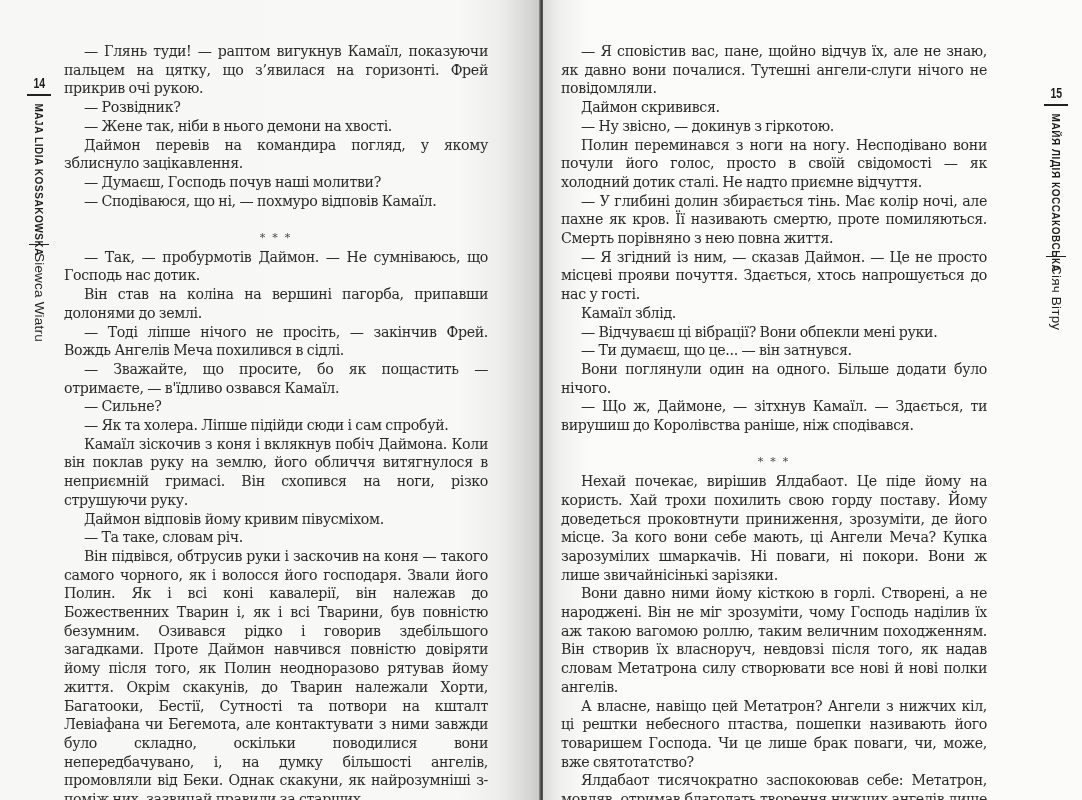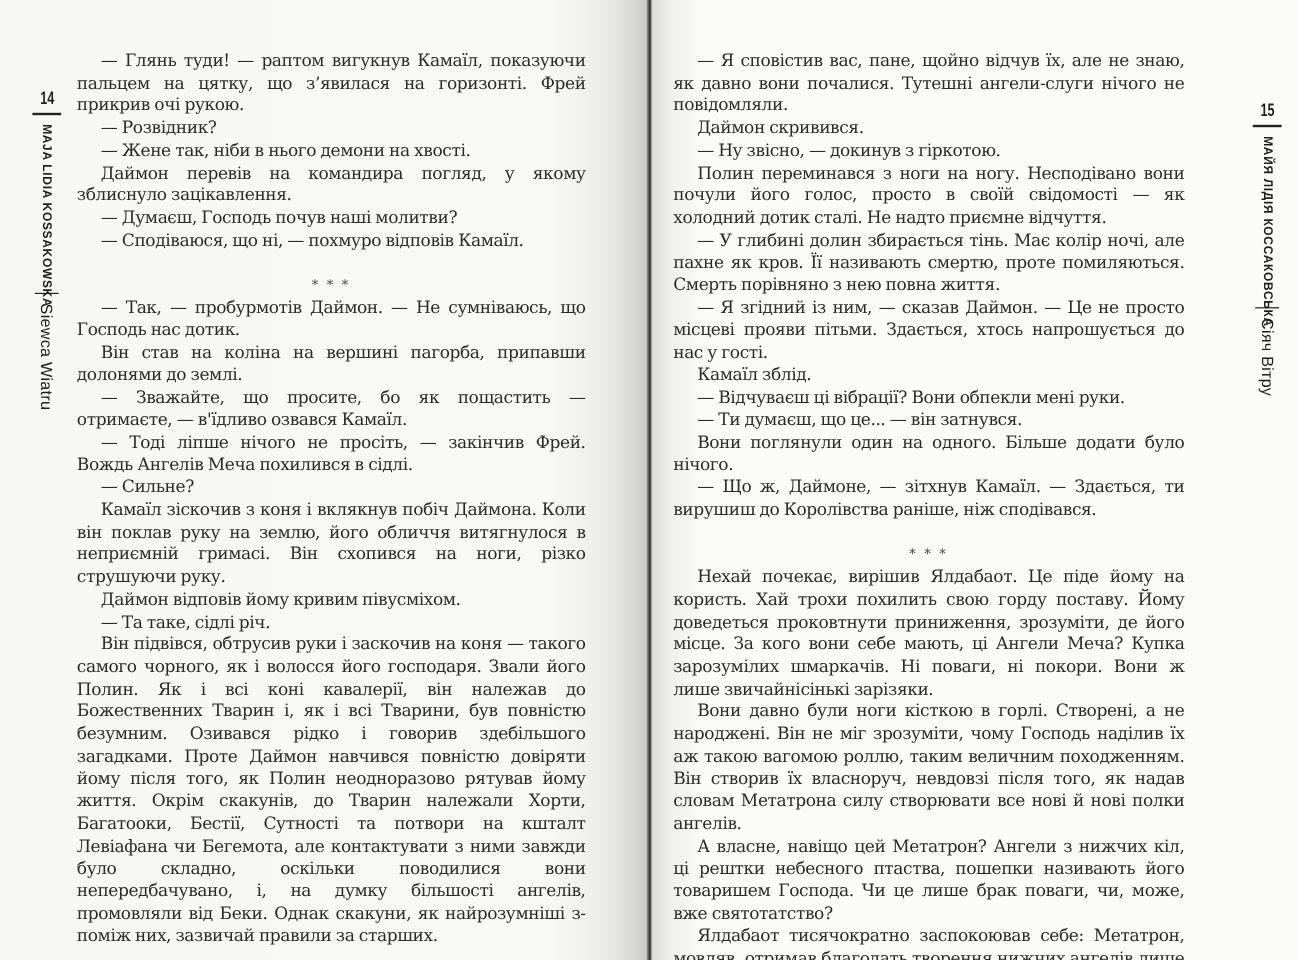--- a/index.html
+++ b/index.html
@@ -142,50 +142,51 @@
       <p class="p">— Глянь туди! — раптом вигукнув Камаїл, показуючи пальцем на цятку, що з’явилася на горизонті. Фрей прикрив очі рукою.</p>
       <p class="p">— Розвідник?</p>
       <p class="p">— Жене так, ніби в нього демони на хвості.</p>
       <p class="p">Даймон перевів на командира погляд, у якому зблиснуло зацікавлення.</p>
       <p class="p">— Думаєш, Господь почув наші молитви?</p>
       <p class="p">— Сподіваюся, що ні, — похмуро відповів Камаїл.</p>
       <div class="gap"></div>
       <p class="sep">* * *</p>
       <p class="p">— Так, — пробурмотів Даймон. — Не сумніваюсь, що Господь нас дотик.</p>
       <p class="p">Він став на коліна на вершині пагорба, припавши долонями до землі.</p>
+      <p class="p">— Тоді ліпше нічого не просіть, — закінчив Фрей. Вождь Ангелів Меча похилився в сідлі.</p>
       <p class="p">— Зважайте, що просите, бо як пощастить — отримаєте, — в'їдливо озвався Камаїл.</p>
-      <p class="p">— Тоді ліпше нічого не просіть, — закінчив Фрей. Вождь Ангелів Меча похилився в сідлі.</p>
       <p class="p">— Сильне?</p>
+      <p class="p">— Як та холера. Ліпше підійди сюди і сам спробуй.</p>
       <p class="p">Камаїл зіскочив з коня і вклякнув побіч Даймона. Коли він поклав руку на землю, його обличчя витягнулося в неприємній гримасі. Він схопився на ноги, різко струшуючи руку.</p>
       <p class="p">Даймон відповів йому кривим півусміхом.</p>
-      <p class="p">— Та таке, сідлі річ.</p>
+      <p class="p">— Та таке, словам річ.</p>
       <p class="p">Він підвівся, обтрусив руки і заскочив на коня — такого самого чорного, як і волосся його господаря. Звали його Полин. Як і всі коні кавалерії, він належав до Божественних Тварин і, як і всі Тварини, був повністю безумним. Озивався рідко і говорив здебільшого загадками. Проте Даймон навчився повністю довіряти йому після того, як Полин неодноразово рятував йому життя. Окрім скакунів, до Тварин належали Хорти, Багатооки, Бестії, Сутності та потвори на кшталт Левіафана чи Бегемота, але контактувати з ними завжди було складно, оскільки поводилися вони непередбачувано, і, на думку більшості ангелів, промовляли від Беки. Однак скакуни, як найрозумніші з-поміж них, зазвичай правили за старших.</p>
 
     </div>
   </div>
 
   <div class="gutter"></div>
 
   <div class="page page-right">
     <div class="text-block">
       <p class="p">— Я сповістив вас, пане, щойно відчув їх, але не знаю, як давно вони почалися. Тутешні ангели-слуги нічого не повідомляли.</p>
       <p class="p">Даймон скривився.</p>
       <p class="p">— Ну звісно, — докинув з гіркотою.</p>
       <p class="p">Полин переминався з ноги на ногу. Несподівано вони почули його голос, просто в своїй свідомості — як холодний дотик сталі. Не надто приємне відчуття.</p>
       <p class="p italic">— У глибині долин збирається тінь. Має колір ночі, але пахне як кров. Її називають смертю, проте помиляються. Смерть порівняно з нею повна життя.</p>
-      <p class="p">— Я згідний із ним, — сказав Даймон. — Це не просто місцеві прояви пітьми. Здається, хтось напрошується до нас у гості.</p>
+      <p class="p">— Я згідний із ним, — сказав Даймон. — Це не просто місцеві прояви почуття. Здається, хтось напрошується до нас у гості.</p>
       <p class="p">Камаїл зблід.</p>
       <p class="p">— Відчуваєш ці вібрації? Вони обпекли мені руки.</p>
       <p class="p">— Ти думаєш, що це... — він затнувся.</p>
       <p class="p">Вони поглянули один на одного. Більше додати було нічого.</p>
       <p class="p">— Що ж, Даймоне, — зітхнув Камаїл. — Здається, ти вирушиш до Королівства раніше, ніж сподівався.</p>
       <div class="gap"></div>
       <p class="sep">* * *</p>
       <p class="p">Нехай почекає, вирішив Ялдабаот. Це піде йому на користь. Хай трохи похилить свою горду поставу. Йому доведеться проковтнути приниження, зрозуміти, де його місце. За кого вони себе мають, ці Ангели Меча? Купка зарозумілих шмаркачів. Ні поваги, ні покори. Вони ж лише звичайнісінькі зарізяки.</p>
-      <p class="p">Вони давно були ноги кісткою в горлі. Створені, а не народжені. Він не міг зрозуміти, чому Господь наділив їх аж такою вагомою роллю, таким величним походженням. Він створив їх власноруч, невдовзі після того, як надав словам Метатрона силу створювати все нові й нові полки ангелів.</p>
+      <p class="p">Вони давно ними йому кісткою в горлі. Створені, а не народжені. Він не міг зрозуміти, чому Господь наділив їх аж такою вагомою роллю, таким величним походженням. Він створив їх власноруч, невдовзі після того, як надав словам Метатрона силу створювати все нові й нові полки ангелів.</p>
       <p class="p">А власне, навіщо цей Метатрон? Ангели з нижчих кіл, ці рештки небесного птаства, пошепки називають його товаришем Господа. Чи це лише брак поваги, чи, може, вже святотатство?</p>
       <p class="p">Ялдабаот тисячократно заспокоював себе: Метатрон, мовляв, отримав благодать творення нижчих ангелів лише тому, що він сам мав забагато обов’язків на будівництві Землі. Та почуття скривдженості кололо його, мов глибоко загнана скалка. Була ще одна образа — архангели. Ялдабаот не міг цього втямити. Господь створив Ангелів Меча для війни, коли в цьому була потреба, але навіщо Йому архангели? Нахабні, неоперені півниська! Агресивні</p>
     </div>
 
     <div class="running-head">
       <div class="folio">15</div>
       <div class="rule-h"></div>
       <div class="vert author">Майя Лідія Коссаковська</div>
       <div class="rule-h2"></div>
       <div class="vert title">Сіяч Вітру</div>

